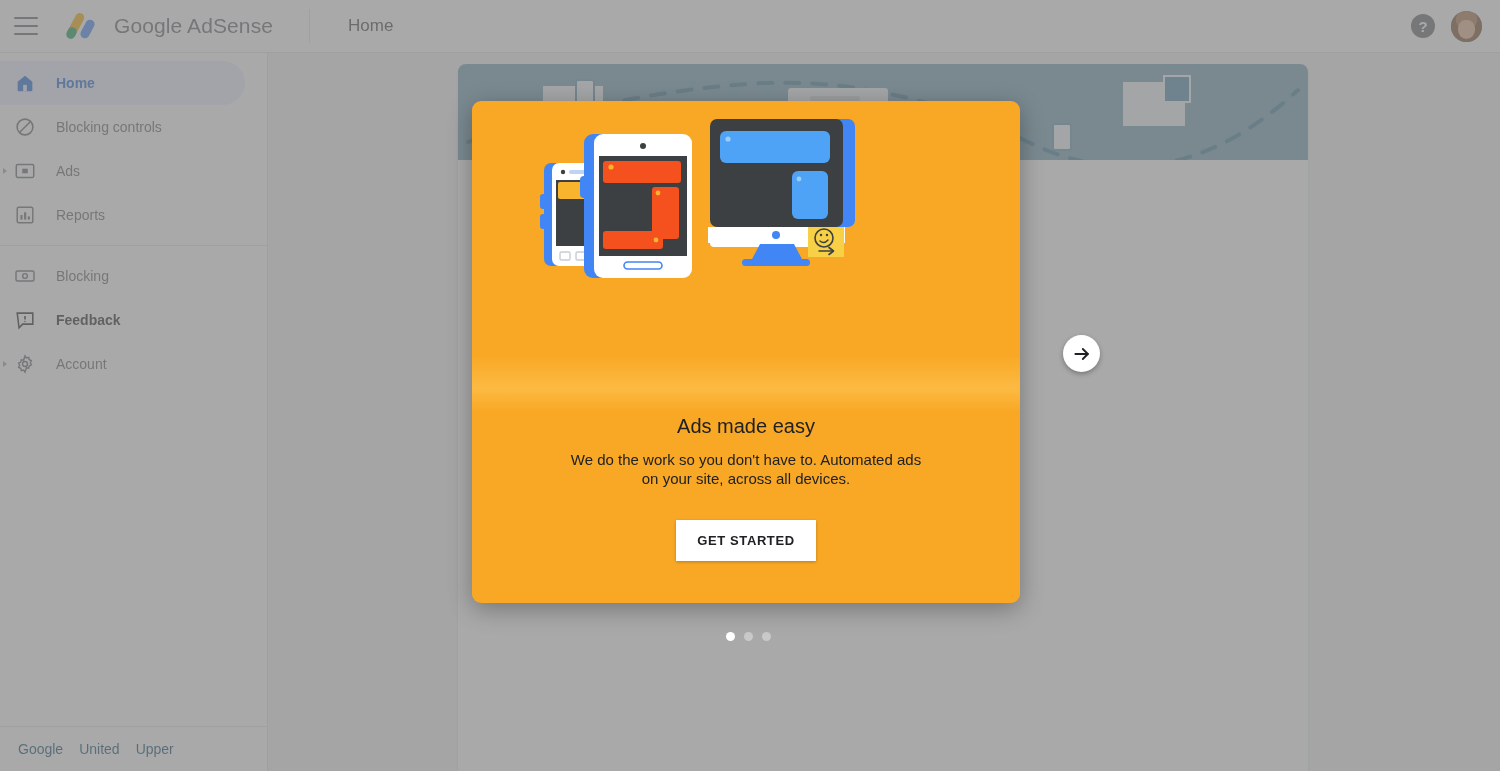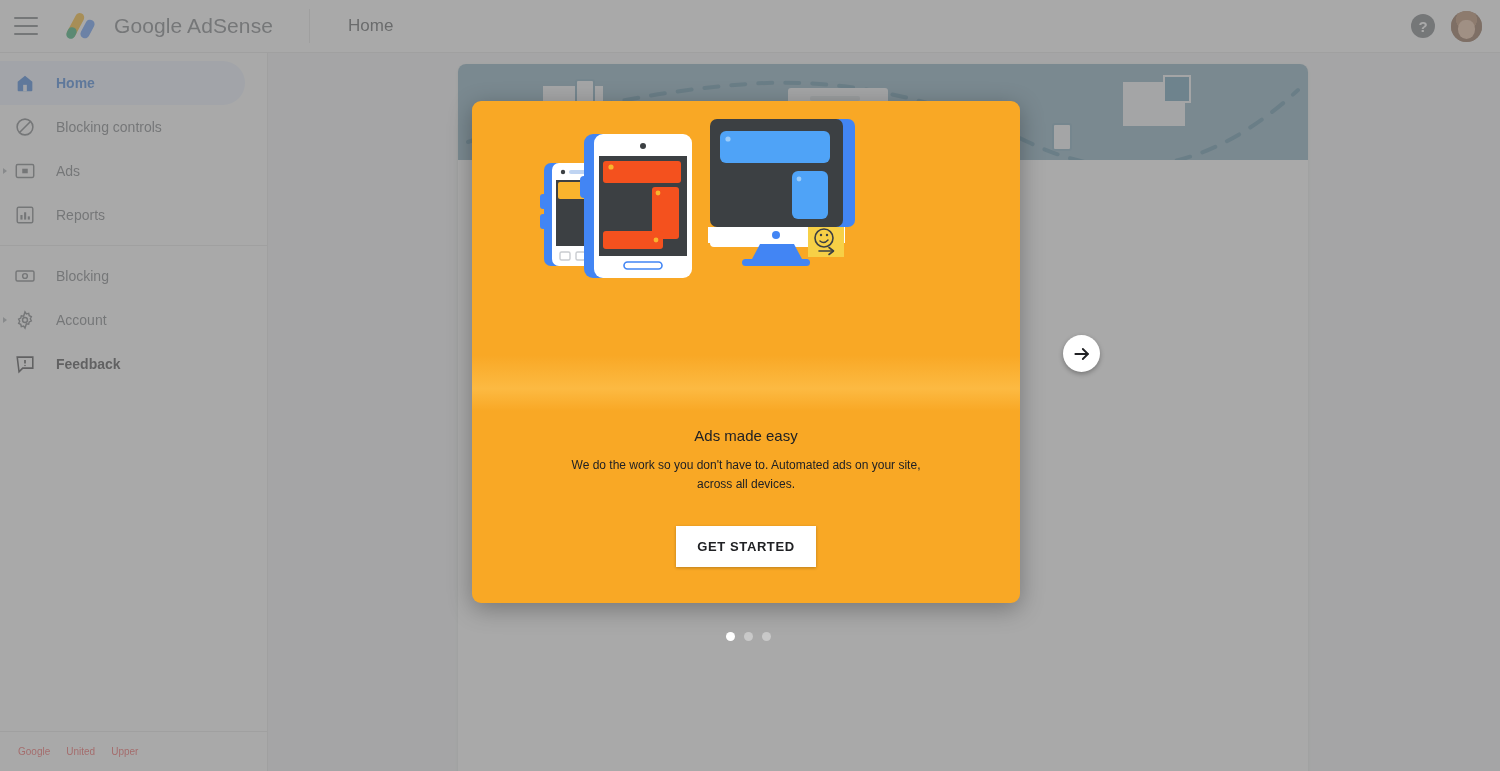--- a/index.html
+++ b/index.html
@@ -71,21 +71,21 @@
   }
   .nav-item .ico { width: 22px; height: 22px; margin-right: 20px; flex: 0 0 22px;
     position: relative; color: #5f6368; }
   .nav-item.active { background: #e8f0fe; color: #1967d2; }
   .nav-item.active .ico { color: #1967d2; }
   .nav-item.active .label { color: #1967d2; font-weight: bold; }
   .label { white-space: nowrap; }
   .nav-sep { height: 1px; background: #e4e4e4; margin: 8px 0; }
   .footer-links {
     border-top: 1px solid #e4e4e4; padding: 14px 0 14px 18px;
-    display: flex; gap: 16px; font-size: 10px; color: #ef4444;
+    display: flex; gap: 16px; font-size: 14px; color: #0c4a6e;
   }
   .footer-links span { cursor: pointer; }
 
   
   .main {
     position: absolute; top: 53px; left: 268px; right: 0; bottom: 0;
     background: #f1f3f4; overflow: hidden;
   }
   .card {
     position: absolute; left: 190px; top: 11px; width: 850px;
@@ -132,22 +132,22 @@
   .modal {
     position: absolute; left: 472px; top: 101px; width: 548px; height: 502px;
     background: #f9a825; border-radius: 9px; z-index: 60;
     box-shadow: 0 6px 24px rgba(0,0,0,.3);
     display: flex; flex-direction: column; overflow: hidden;
   }
   .modal-illo { height: 310px; position: relative; }
   .modal-illo svg { position: absolute; left: 0; top: 0; }
   .glow { position: absolute; left: 0; right: 0; bottom: 0; height: 56px;
     background: linear-gradient(180deg, rgba(255,255,255,0) 0%, rgba(255,200,90,.55) 60%, rgba(255,190,70,.0) 100%); }
-  .modal-title { text-align: center; font-size: 15px; color: #202124; margin-top: 16px; }
-  .modal-desc { text-align: center; font-size: 12px; color: #202124;
+  .modal-title { text-align: center; font-size: 20px; color: #202124; margin-top: 4px; }
+  .modal-desc { text-align: center; font-size: 15px; color: #202124;
     line-height: 19px; margin: 12px auto 0; width: 360px; }
   .cta {
     display: block; margin: 32px auto 16px; background: #fff; color: #202124;
     border: none; font-size: 13px; font-weight: bold; letter-spacing: .6px;
     padding: 13px 21px; cursor: pointer; box-shadow: 0 1px 3px rgba(0,0,0,.25);
     font-family: "Liberation Sans", sans-serif;
   }
 </style>
 </head>
 <body>
@@ -233,39 +233,39 @@
           <span class="ico">
             <svg width="22" height="22" viewBox="0 0 24 24" fill="none" stroke="currentColor" stroke-width="1.6">
               <rect x="2.2" y="6.5" width="19.6" height="11" rx="1.6"></rect>
               <circle cx="12" cy="12" r="2.6"></circle>
             </svg>
           </span>
           <span class="label">Blocking</span>
         </div>
 
         <div class="nav-item">
-          <span class="caret"></span>
-          <span class="ico">
-            <svg width="22" height="22" viewBox="0 0 24 24" fill="none" stroke="currentColor" stroke-width="1.6">
-              <path d="M12 3.2l1.5 2.1 2.5-.5.6 2.5 2.3 1.1-1.1 2.3 1.1 2.3-2.3 1.1-.6 2.5-2.5-.5L12 20.8l-1.5-2.1-2.5.5-.6-2.5-2.3-1.1 1.1-2.3-1.1-2.3 2.3-1.1.6-2.5 2.5.5z"></path>
-              <circle cx="12" cy="12" r="2.7"></circle>
-            </svg>
-          </span>
-          <span class="label">Account</span>
-        </div>
-
-        <div class="nav-item">
           <span class="ico">
             <svg width="22" height="22" viewBox="0 0 24 24" fill="none" stroke="#202124" stroke-width="1.7">
               <path d="M3.5 4.5h17v12h-11l-4 4z"></path>
               <line x1="12" y1="7.5" x2="12" y2="11.5" stroke="#202124" stroke-width="1.8"></line>
               <circle cx="12" cy="13.6" r=".85" fill="#202124" stroke="none"></circle>
             </svg>
           </span>
           <span class="label" style="color:#202124;font-weight:bold">Feedback</span>
+        </div>
+
+        <div class="nav-item">
+          <span class="caret"></span>
+          <span class="ico">
+            <svg width="22" height="22" viewBox="0 0 24 24" fill="none" stroke="currentColor" stroke-width="1.6">
+              <path d="M12 3.2l1.5 2.1 2.5-.5.6 2.5 2.3 1.1-1.1 2.3 1.1 2.3-2.3 1.1-.6 2.5-2.5-.5L12 20.8l-1.5-2.1-2.5.5-.6-2.5-2.3-1.1 1.1-2.3-1.1-2.3 2.3-1.1.6-2.5 2.5.5z"></path>
+              <circle cx="12" cy="12" r="2.7"></circle>
+            </svg>
+          </span>
+          <span class="label">Account</span>
         </div>
       </div>
 
       <div class="footer-links">
         <span>Google</span>
         <span>United</span>
         <span>Upper</span>
       </div>
     </div>
 

